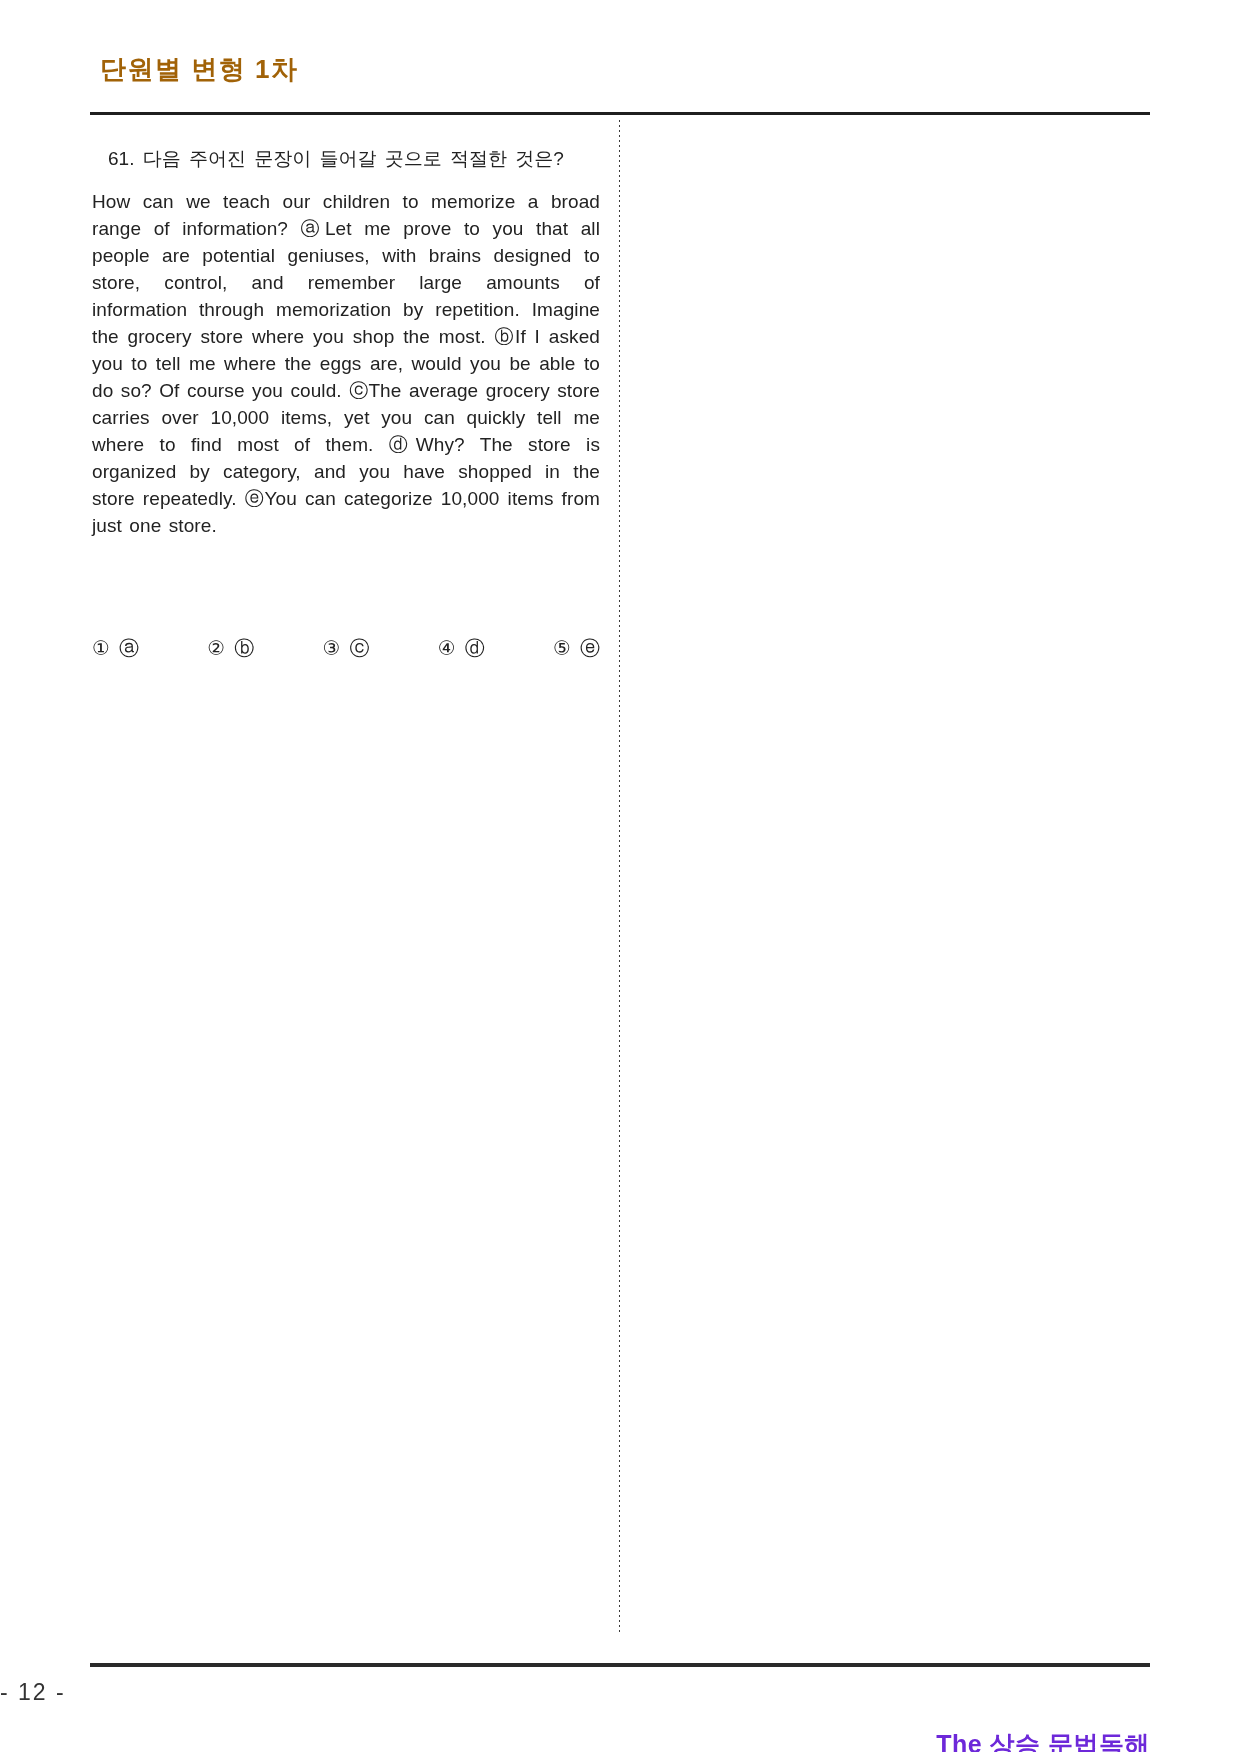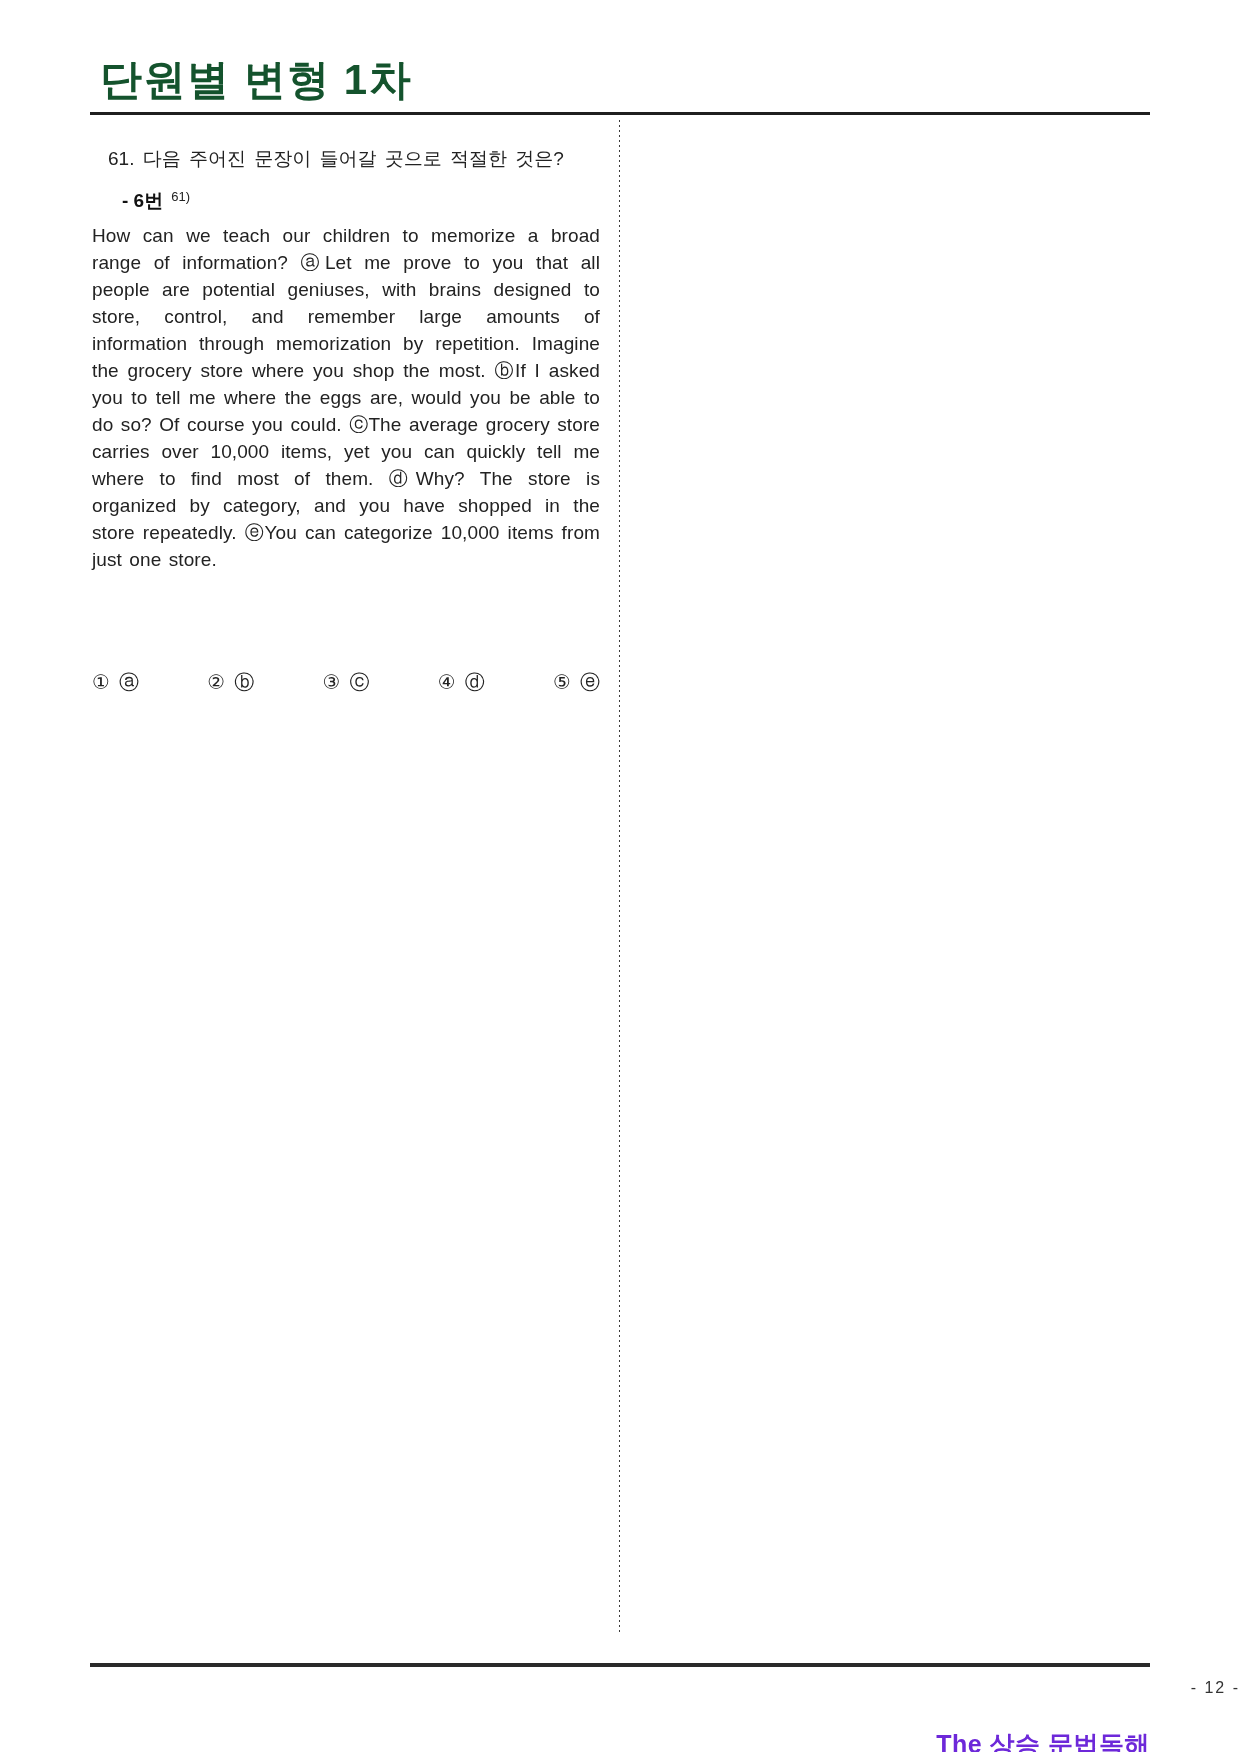--- a/index.html
+++ b/index.html
@@ -7,22 +7,22 @@
     width: 1240px; height: 1752px;
     background: #ffffff;
     position: relative;
     font-family: "Liberation Sans", "DejaVu Sans", sans-serif;
     color: #1c1c1c;
     overflow: hidden;
   }
 
   .header-title {
     position: absolute; left: 100px; top: 52px;
-    font-size: 42px; font-weight: bold; letter-spacing: 1.5px;
-    color: #14532d;
+    font-size: 26px; font-weight: bold; letter-spacing: 1.5px;
+    color: #a16207;
   }
   .header-rule {
     position: absolute; left: 90px; top: 112px;
     width: 1060px; height: 3px; background: #1f1f1f;
   }
 
   .col-divider {
     position: absolute; left: 619px; top: 120px;
     width: 1px; height: 1515px;
     background: repeating-linear-gradient(to bottom, #3a3a3a 0 2px, transparent 2px 5px);
@@ -59,39 +59,38 @@
   }
   .choice { white-space: nowrap; }
   .choice .num { margin-right: 9px; }
 
   .footer-rule {
     position: absolute; left: 90px; top: 1663px;
     width: 1060px; height: 4px; background: #2a2a2a;
   }
   .page-number {
     position: absolute; left: 0; top: 1679px; width: 1240px;
-    text-align: right; font-size: 16px; letter-spacing: 2px; color: #333;
+    text-align: left; font-size: 23px; letter-spacing: 2px; color: #333;
   }
   .footer-brand {
     position: absolute; right: 90px; top: 1728px;
     font-size: 25px; font-weight: bold; color: #6d28d9;
     letter-spacing: 0.5px;
   }
 </style>
 </head>
 <body>
 
 <div class="header-title">단원별 변형 1차</div>
 <div class="header-rule"></div>
 
 <div class="col-divider"></div>
 
 <div class="left-col">
   <p class="q-title">61. 다음 주어진 문장이 들어갈 곳으로 적절한 것은?</p>
-  <p class="q-sub"><span>- 6번</span><span class="q-footnote">61)</span></p>
 
 
   <p class="para">How can we teach our children to memorize a broad range of information? ⓐLet me prove to you that all people are potential geniuses, with brains designed to store, control, and remember large amounts of information through memorization by repetition. Imagine the grocery store where you shop the most. ⓑIf I asked you to tell me where the eggs are, would you be able to do so? Of course you could. ⓒThe average grocery store carries over 10,000 items, yet you can quickly tell me where to find most of them. ⓓWhy? The store is organized by category, and you have shopped in the store repeatedly. ⓔYou can categorize 10,000 items from just one store.</p>
 
   <div class="choices">
     <span class="choice"><span class="num">①</span><span>ⓐ</span></span>
     <span class="choice"><span class="num">②</span><span>ⓑ</span></span>
     <span class="choice"><span class="num">③</span><span>ⓒ</span></span>
     <span class="choice"><span class="num">④</span><span>ⓓ</span></span>
     <span class="choice"><span class="num">⑤</span><span>ⓔ</span></span>

